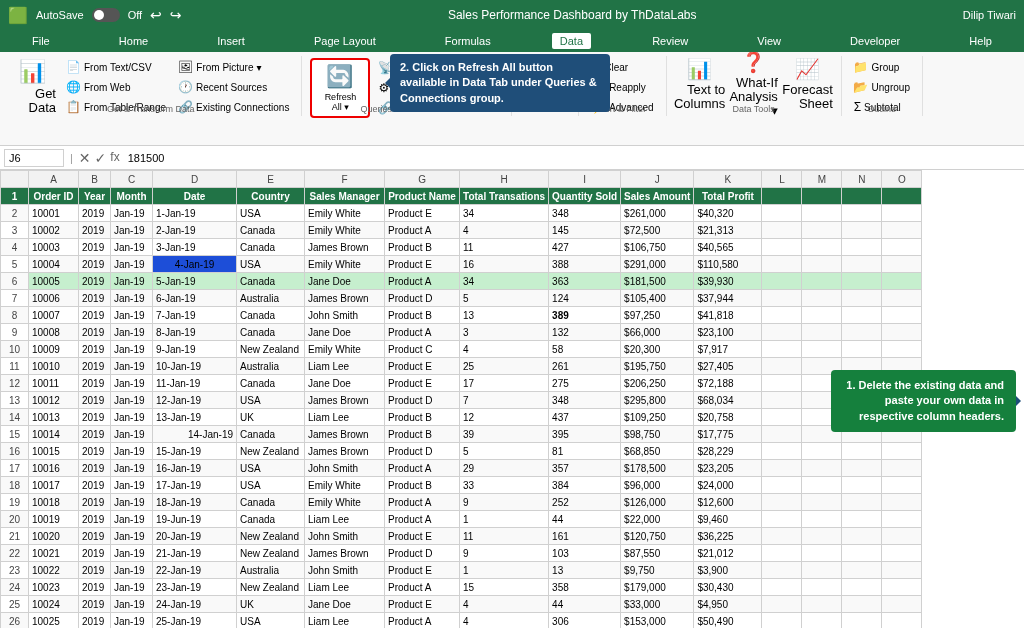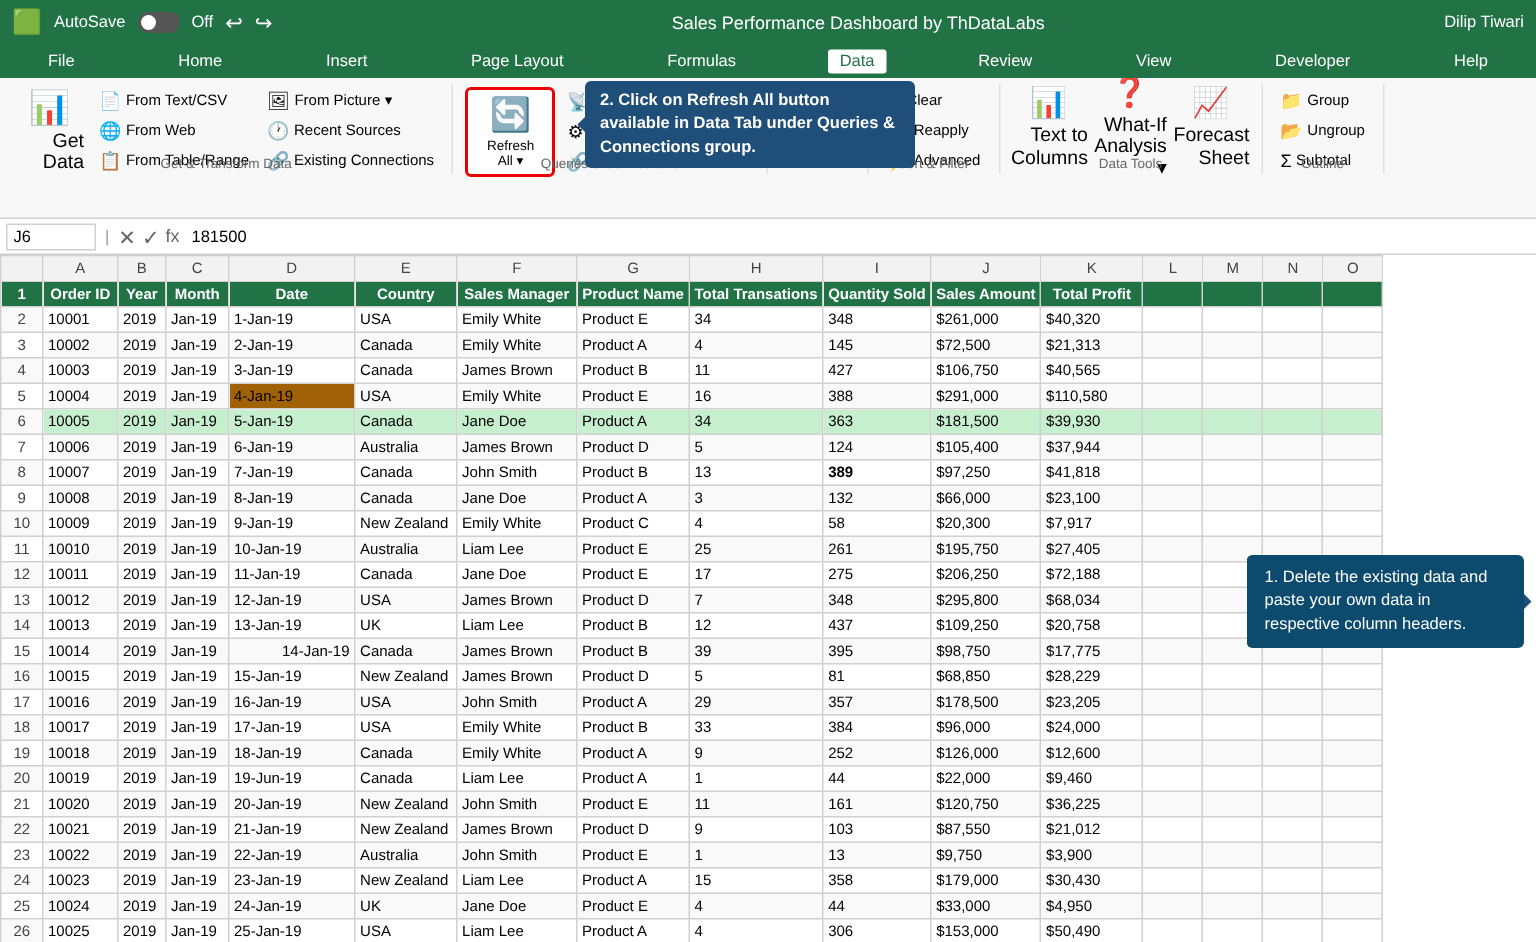--- a/index.html
+++ b/index.html
@@ -207,30 +207,31 @@
       border-radius: 4px;
       padding: 8px 12px;
       font-size: 12px;
       font-weight: 600;
       line-height: 1.4;
       z-index: 100;
       max-width: 220px;
     }
     .callout-blue-small {
       position: absolute;
-      background: #0c4a6e;
+      background: #15803d;
       color: white;
       border-radius: 4px;
       padding: 8px 12px;
       font-size: 12px;
-      font-weight: 400;
+      font-weight: 700;
       line-height: 1.4;
       z-index: 100;
       max-width: 200px;
       right: 10px;
+      text-align: right;
     }
     .callout-arrow-left::before {
       content: '';
       position: absolute;
       left: -10px;
       top: 50%;
       transform: translateY(-50%);
       border: 5px solid transparent;
       border-right-color: #1f4e79;
     }
@@ -535,21 +536,21 @@
             <td style="background: rgb(255, 255, 255);"></td>
             <td style="background: rgb(255, 255, 255);"></td>
             <td style="background: rgb(255, 255, 255);"></td>
             <td style="background: rgb(255, 255, 255);"></td>
           </tr>
           <tr class="data-row">
             <td class="row-header">5</td>
             <td style="background: rgb(249, 249, 249);">10004</td>
             <td style="background: rgb(249, 249, 249);">2019</td>
             <td style="background: rgb(249, 249, 249);">Jan-19</td>
-            <td style="background: #a16207;">4-Jan-19</td>
+            <td style="background: #1d4ed8; text-align: center;">4-Jan-19</td>
             <td style="background: rgb(249, 249, 249);">USA</td>
             <td style="background: rgb(249, 249, 249);">Emily White</td>
             <td style="background: rgb(249, 249, 249);">Product E</td>
             <td style="background: rgb(249, 249, 249);">16</td>
             <td style="background: rgb(249, 249, 249);">388</td>
             <td style="background: rgb(249, 249, 249);">$291,000</td>
             <td style="background: rgb(249, 249, 249);">$110,580</td>
             <td style="background: rgb(249, 249, 249);"></td>
             <td style="background: rgb(249, 249, 249);"></td>
             <td style="background: rgb(249, 249, 249);"></td>

